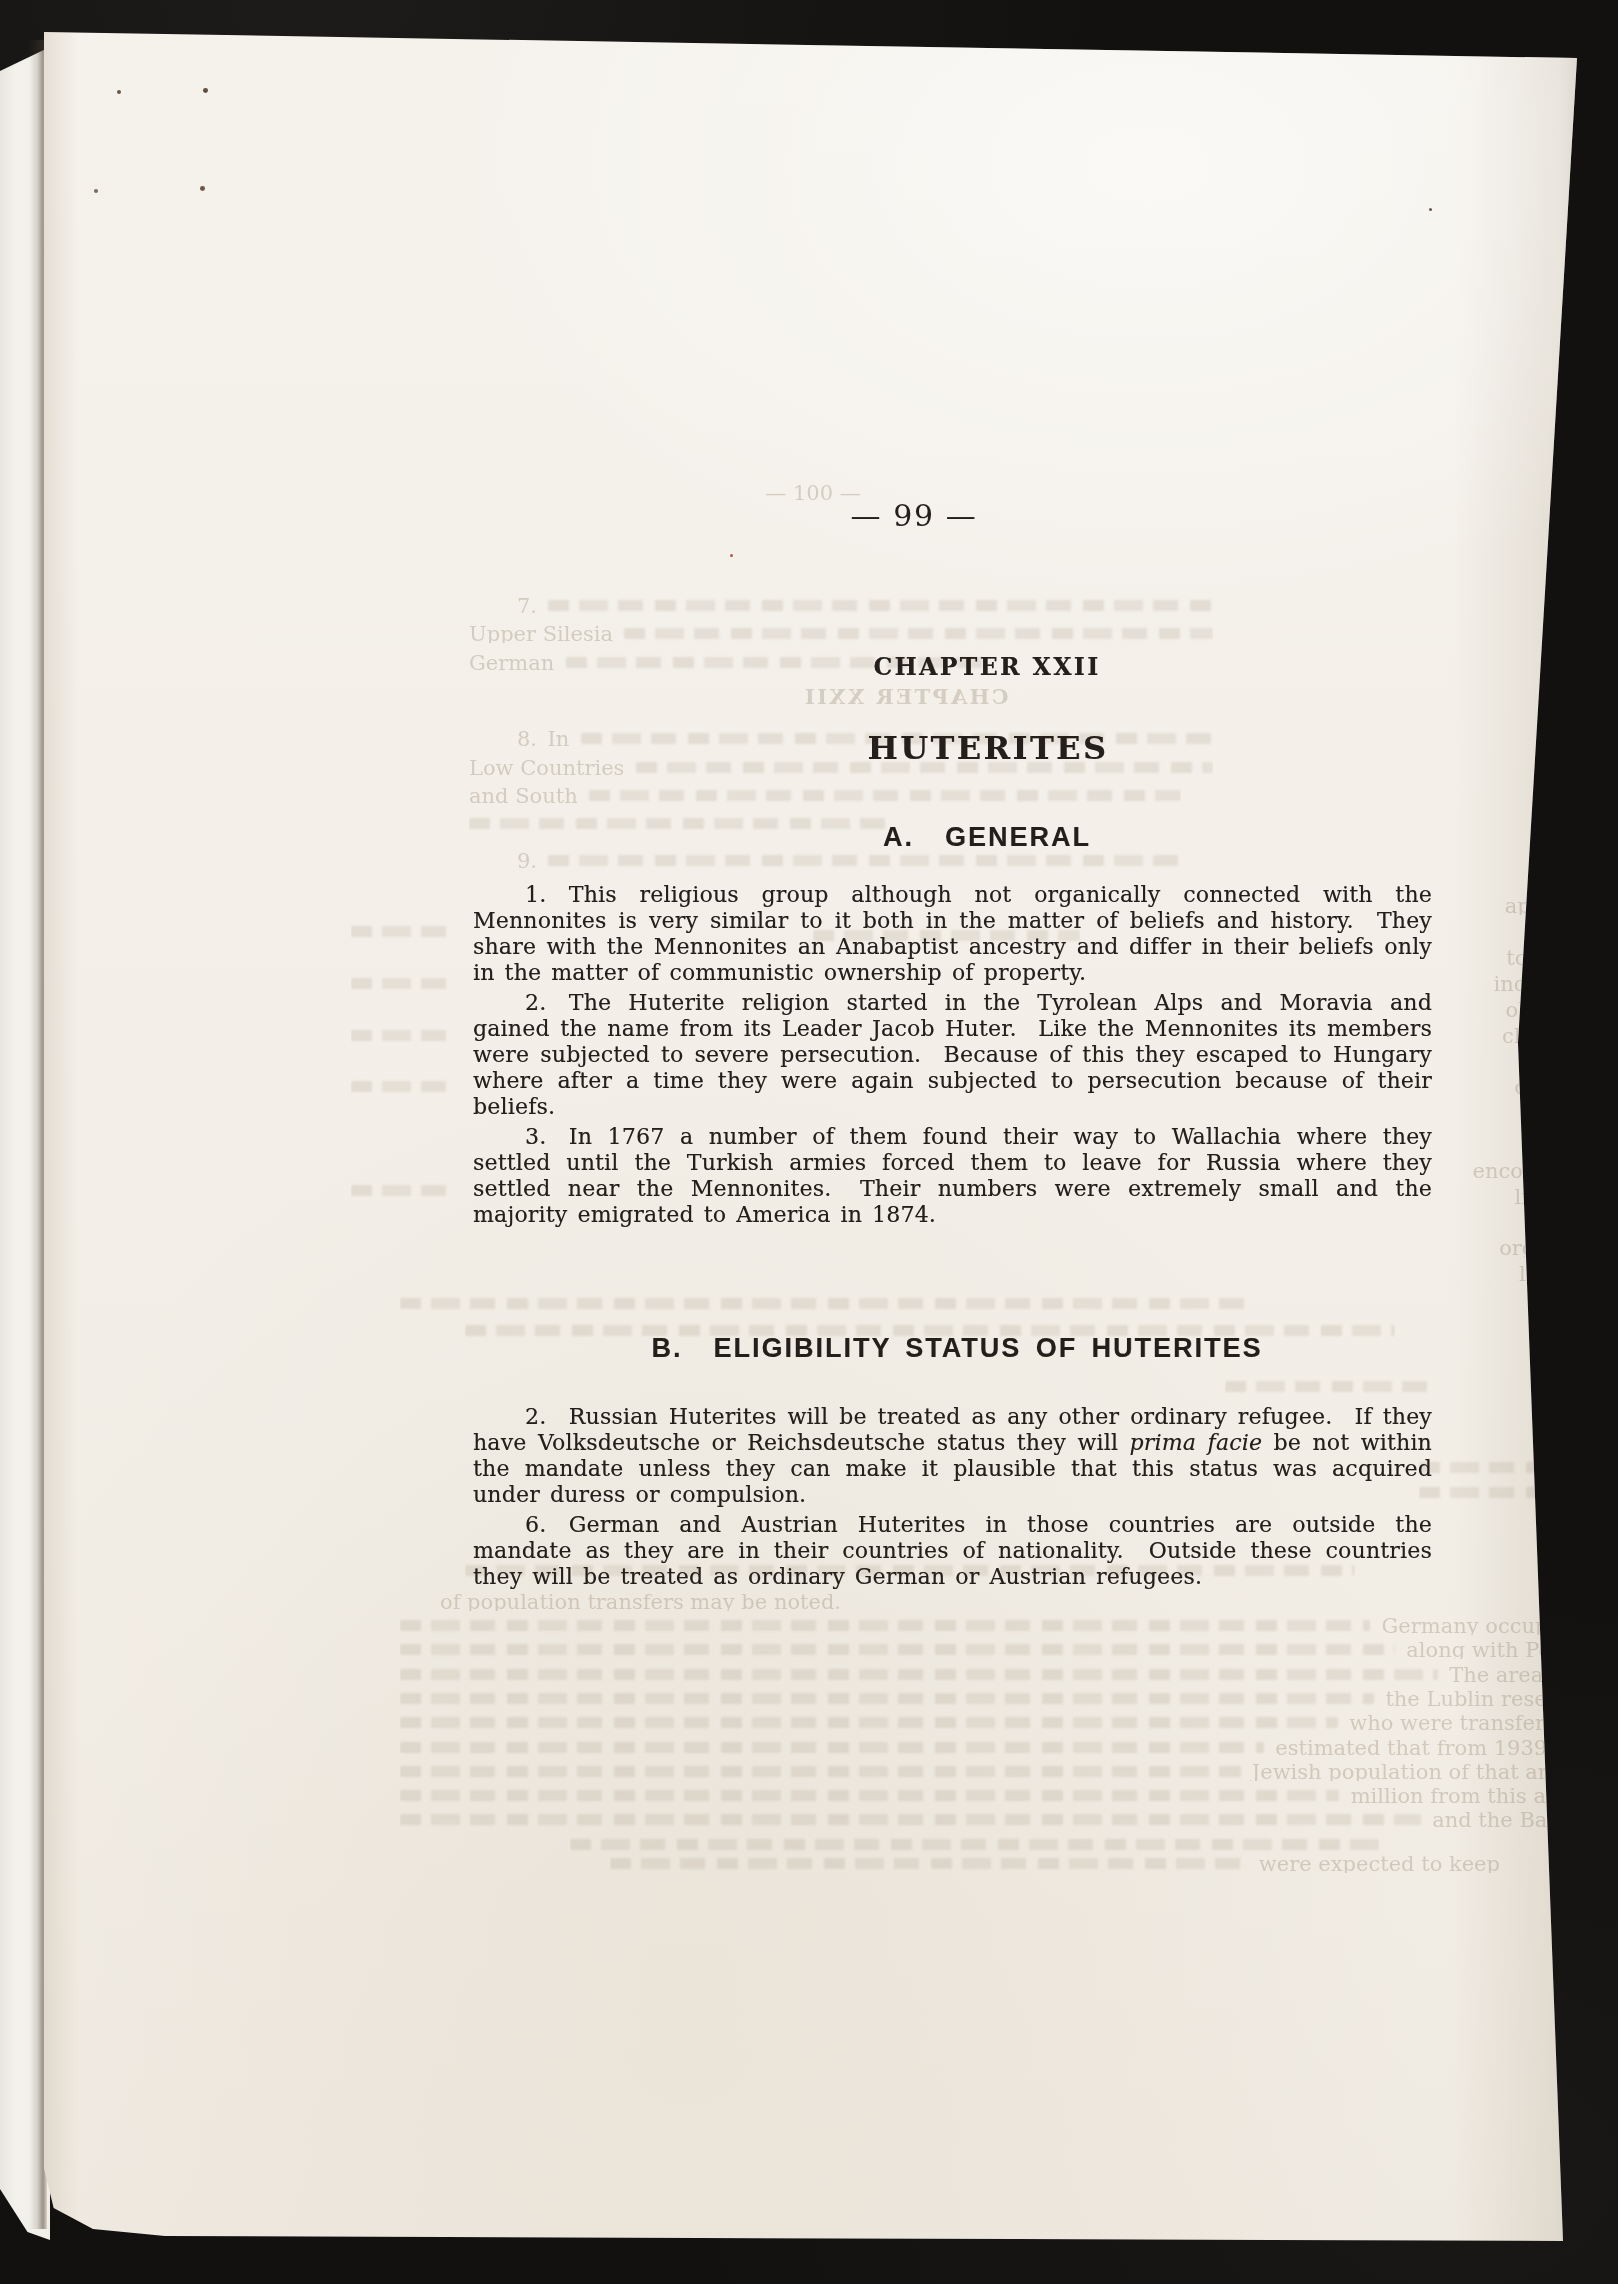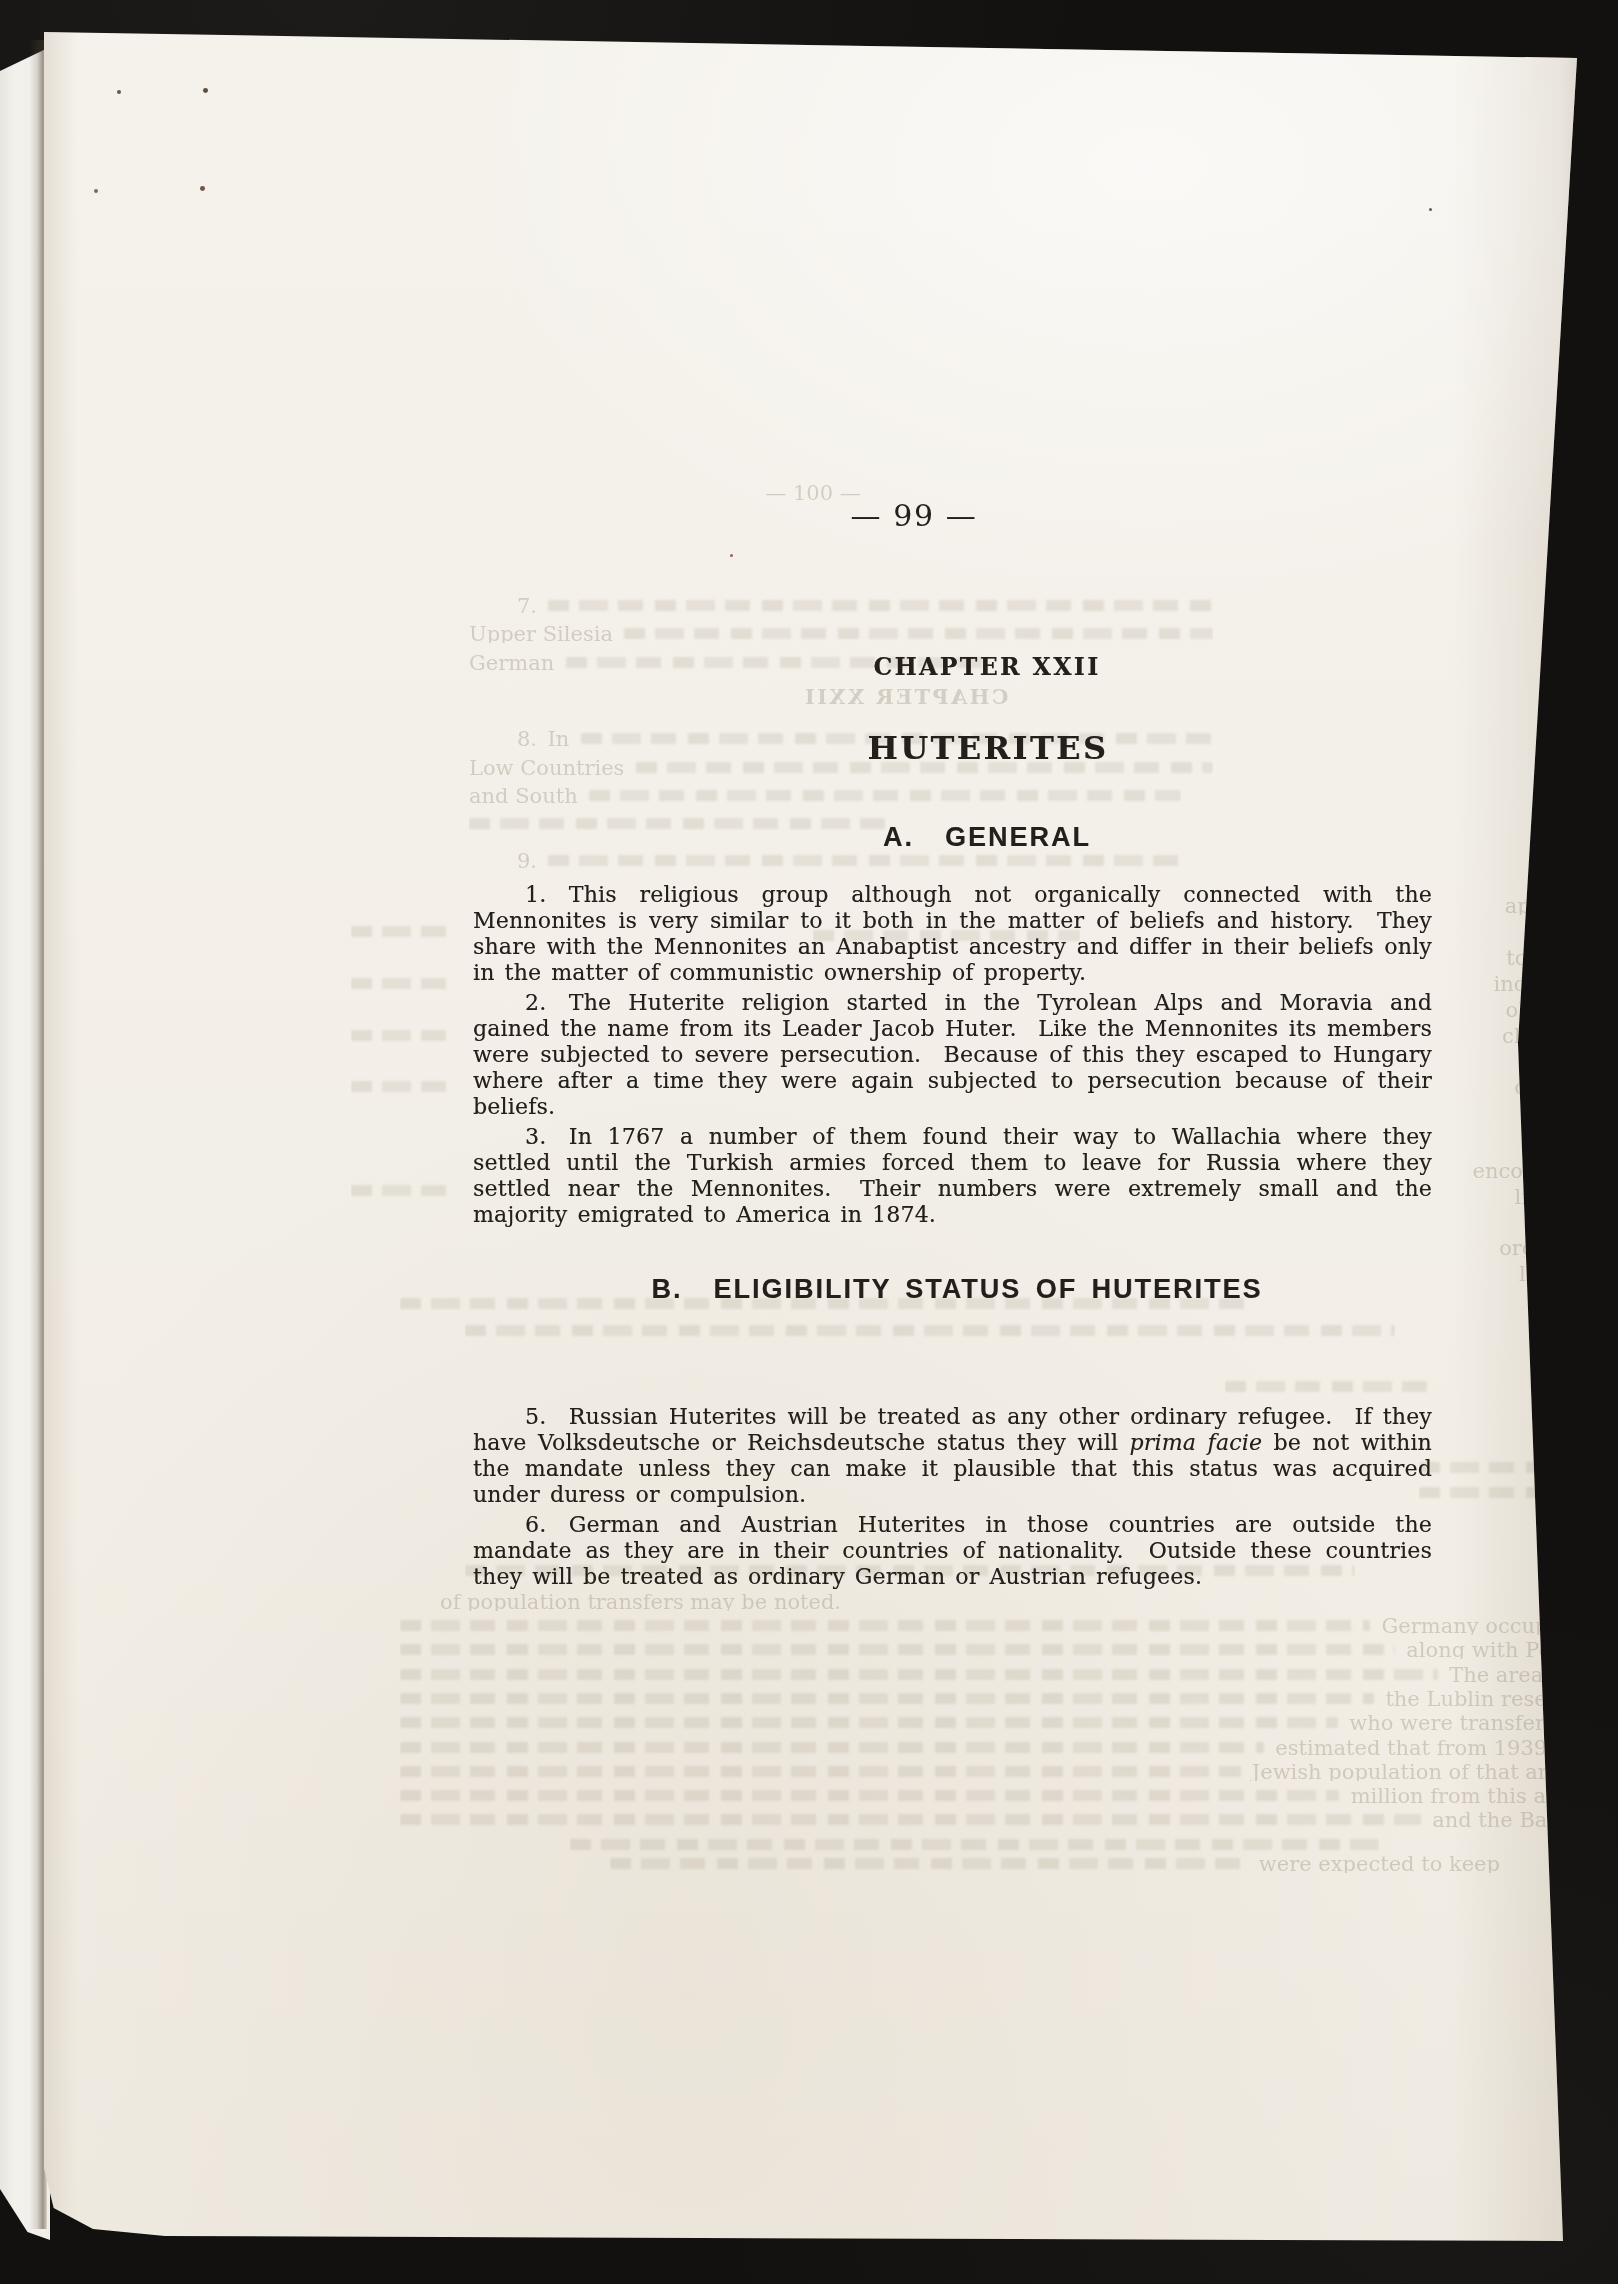--- a/index.html
+++ b/index.html
@@ -248,24 +248,24 @@
     <div class="doctitle" style="top:697px;left:944px;">HUTERITES</div>
 
     <div class="sechead" style="top:790px;left:943px;">A.  GENERAL</div>
 
     <div class="bodyblock" style="top:850px;">
       <p>1.  This religious group although not organically connected with the Mennonites is very similar to it both in the matter of beliefs and history.  They share with the Mennonites an Anabaptist ancestry and differ in their beliefs only in the matter of communistic ownership of property.</p>
       <p>2.  The Huterite religion started in the Tyrolean Alps and Moravia and gained the name from its Leader Jacob Huter.  Like the Mennonites its members were subjected to severe persecution.  Because of this they escaped to Hungary where after a time they were again subjected to persecution because of their beliefs.</p>
       <p>3.  In 1767 a number of them found their way to Wallachia where they settled until the Turkish armies forced them to leave for Russia where they settled near the Mennonites.  Their numbers were extremely small and the majority emigrated to America in 1874.</p>
     </div>
 
-    <div class="sechead" style="top:1242px;left:913px;">B.  ELIGIBILITY STATUS OF HUTERITES</div>
+    <div class="sechead" style="top:1301px;left:913px;">B.  ELIGIBILITY STATUS OF HUTERITES</div>
 
     <div class="bodyblock" style="top:1372px;">
-      <p><span>5.  Russian Huterites will be treated as any other ordinary refugee.  If they have Volksdeutsche or Reichsdeutsche status they will </span><i>prima facie</i><span> be not within the mandate unless they can make it plausible that this status was acquired under duress or compulsion.</span></p>
+      <p><span>2.  Russian Huterites will be treated as any other ordinary refugee.  If they have Volksdeutsche or Reichsdeutsche status they will </span><i>prima facie</i><span> be not within the mandate unless they can make it plausible that this status was acquired under duress or compulsion.</span></p>
       <p>6.  German and Austrian Huterites in those countries are outside the mandate as they are in their countries of nationality.  Outside these countries they will be treated as ordinary German or Austrian refugees.</p>
     </div>
   </div>
 <div class="speck" style="top: 58px; left: 73px; width: 4px; height: 4px; background: rgb(107, 88, 73);"></div>
     <div class="speck" style="top: 56px; left: 159px; width: 4.9px; height: 4.9px; background: rgb(95, 79, 65);"></div>
     <div class="speck" style="top: 157px; left: 50px; width: 4px; height: 4px; background: rgb(122, 106, 88);"></div>
     <div class="speck" style="top: 154px; left: 156px; width: 4.9px; height: 4.9px; background: rgb(107, 88, 73);"></div>
     <div class="speck" style="top: 522px; left: 686px; width: 3.2px; height: 3.2px; background: rgb(176, 86, 78);"></div>
     <div class="speck" style="top: 176px; left: 1385px; width: 3.2px; height: 3.2px; background: rgb(107, 88, 73);"></div>
     <div class="speck" style="top: 1003px; left: 1343px; width: 2.4px; height: 2.4px; background: rgb(138, 122, 102);"></div>

